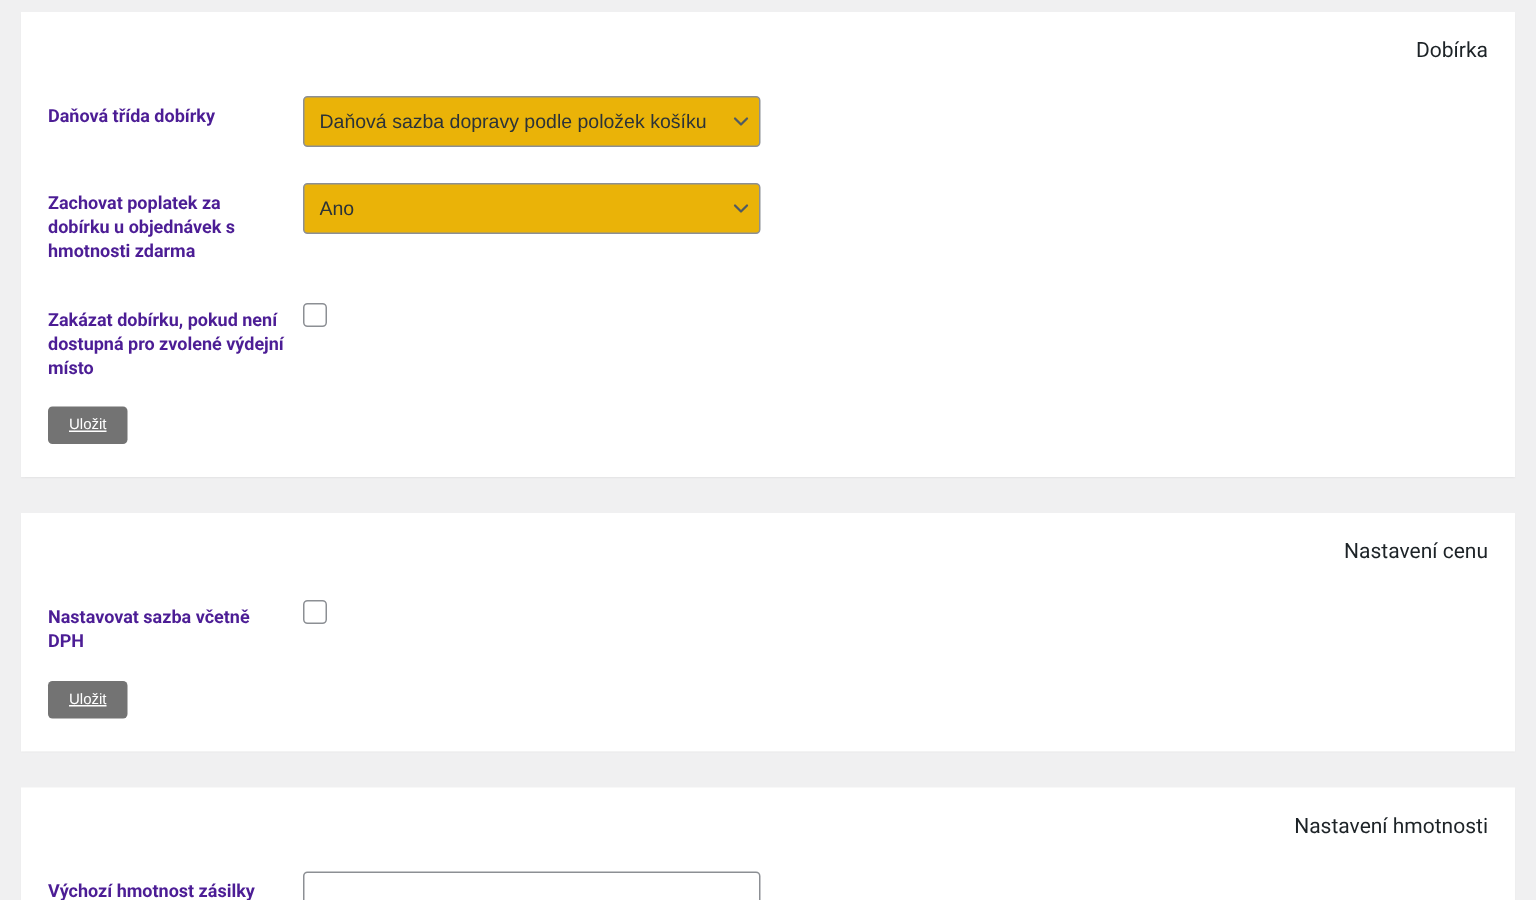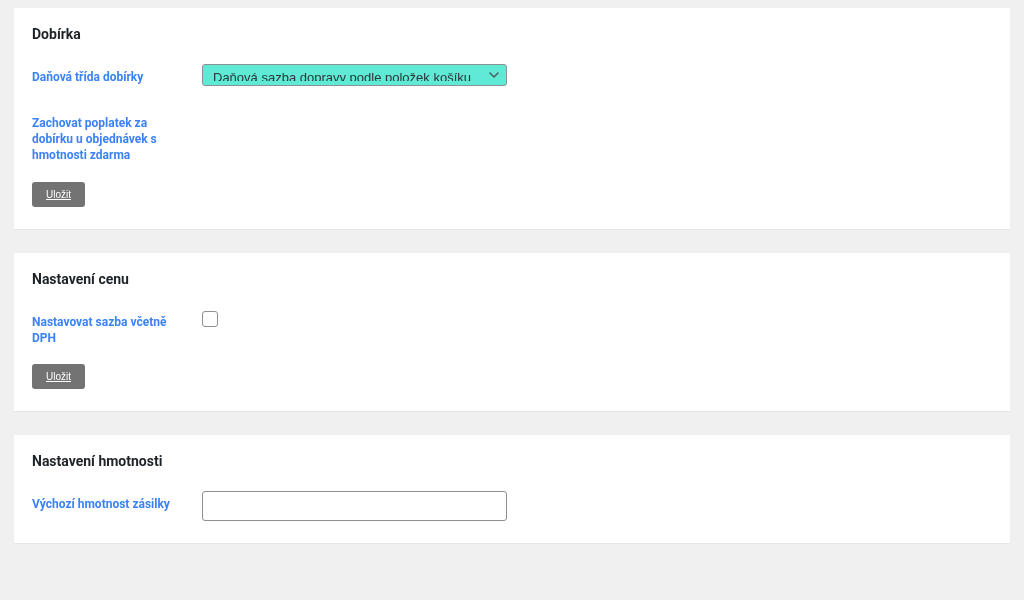--- a/index.html
+++ b/index.html
@@ -15,59 +15,60 @@
       color: #3c434a;
     }
     .card {
       background: #ffffff;
       padding: 18px 18px 22px 18px;
       margin-bottom: 24px;
       box-shadow: 0 1px 1px rgba(0,0,0,0.04);
     }
     .card-title {
       font-size: 14px;
-      font-weight: 700;
+      font-weight: 400;
       color: #1d2327;
       margin-bottom: 22px;
+      text-align: right;
     }
     .form-row {
       display: flex;
       align-items: flex-start;
       margin-bottom: 24px;
     }
     .form-row:last-of-type {
       margin-bottom: 18px;
     }
     .form-label {
       width: 170px;
       flex-shrink: 0;
       font-size: 12px;
       font-weight: 700;
-      color: #3b82f6;
+      color: #4c1d95;
       line-height: 1.35;
       padding-right: 12px;
       padding-top: 5px;
     }
     .form-control {
       flex: 0 0 auto;
     }
     .select-wrap {
       position: relative;
       display: inline-block;
     }
     select {
       -webkit-appearance: none;
       -moz-appearance: none;
       appearance: none;
       width: 305px;
-      height: 22px;
+      height: 34px;
       padding: 4px 28px 4px 10px;
       border: 1px solid #8c8f94;
       border-radius: 3px;
-      background: #5eead4;
+      background: #eab308;
       font-size: 13px;
       color: #2c3338;
       line-height: 1.4;
     }
     .select-chevron {
       position: absolute;
       right: 8px;
       top: 50%;
       transform: translateY(-50%);
       pointer-events: none;
@@ -131,22 +132,40 @@
           <svg viewBox="0 0 10 6" fill="none">
               <path d="M1 1 L5 5 L9 1" stroke="#4f5a64" stroke-width="1.5" stroke-linecap="round" stroke-linejoin="round"></path>
             </svg>
         </span>
       </div>
     </div>
   </div>
 
   <div class="form-row">
     <div class="form-label">Zachovat poplatek za dobírku u objednávek s hmotnosti zdarma</div>
+    <div class="form-control">
+      <div class="select-wrap">
+        <select>
+          <option>Ano</option>
+        </select>
+        <span class="select-chevron">
+          <svg viewBox="0 0 10 6" fill="none">
+              <path d="M1 1 L5 5 L9 1" stroke="#4f5a64" stroke-width="1.5" stroke-linecap="round" stroke-linejoin="round"></path>
+            </svg>
+        </span>
+      </div>
+    </div>
   </div>
 
+  <div class="form-row">
+    <div class="form-label">Zakázat dobírku, pokud není dostupná pro zvolené výdejní místo</div>
+    <div class="form-control">
+      <input type="checkbox" style="">
+    </div>
+  </div>
 
   <button class="btn-save">Uložit</button>
 </div>
 
 <div class="card">
   <h3 class="card-title">Nastavení cenu</h3>
 
   <div class="form-row">
     <div class="form-label">Nastavovat sazba včetně DPH</div>
     <div class="form-control">

